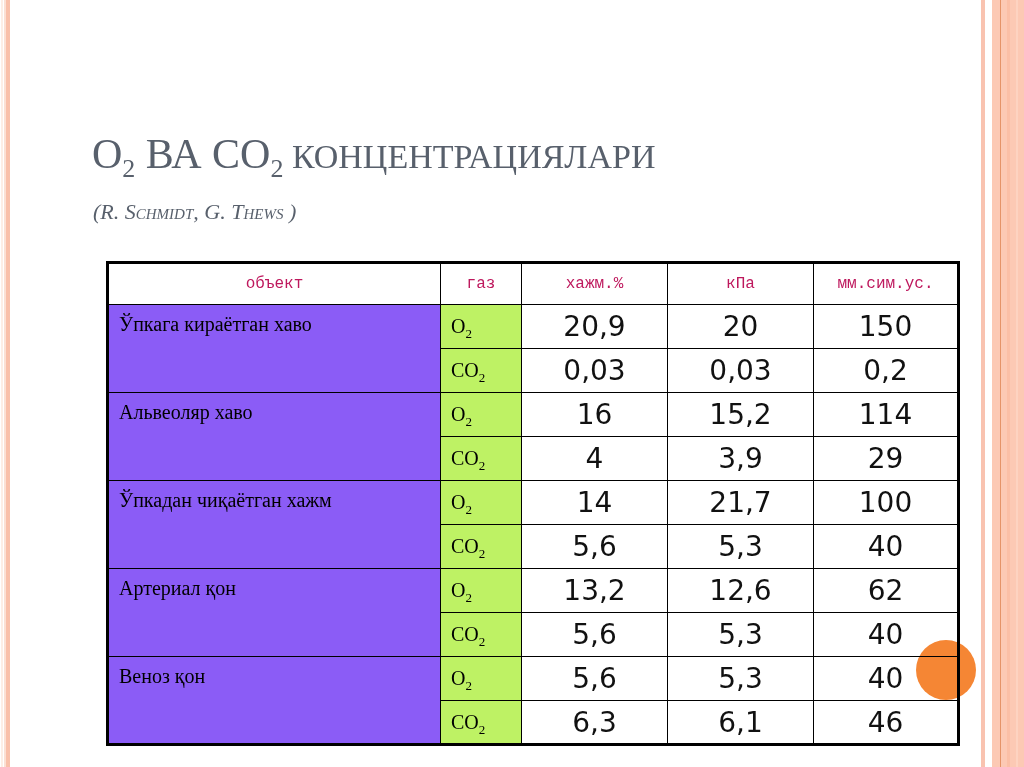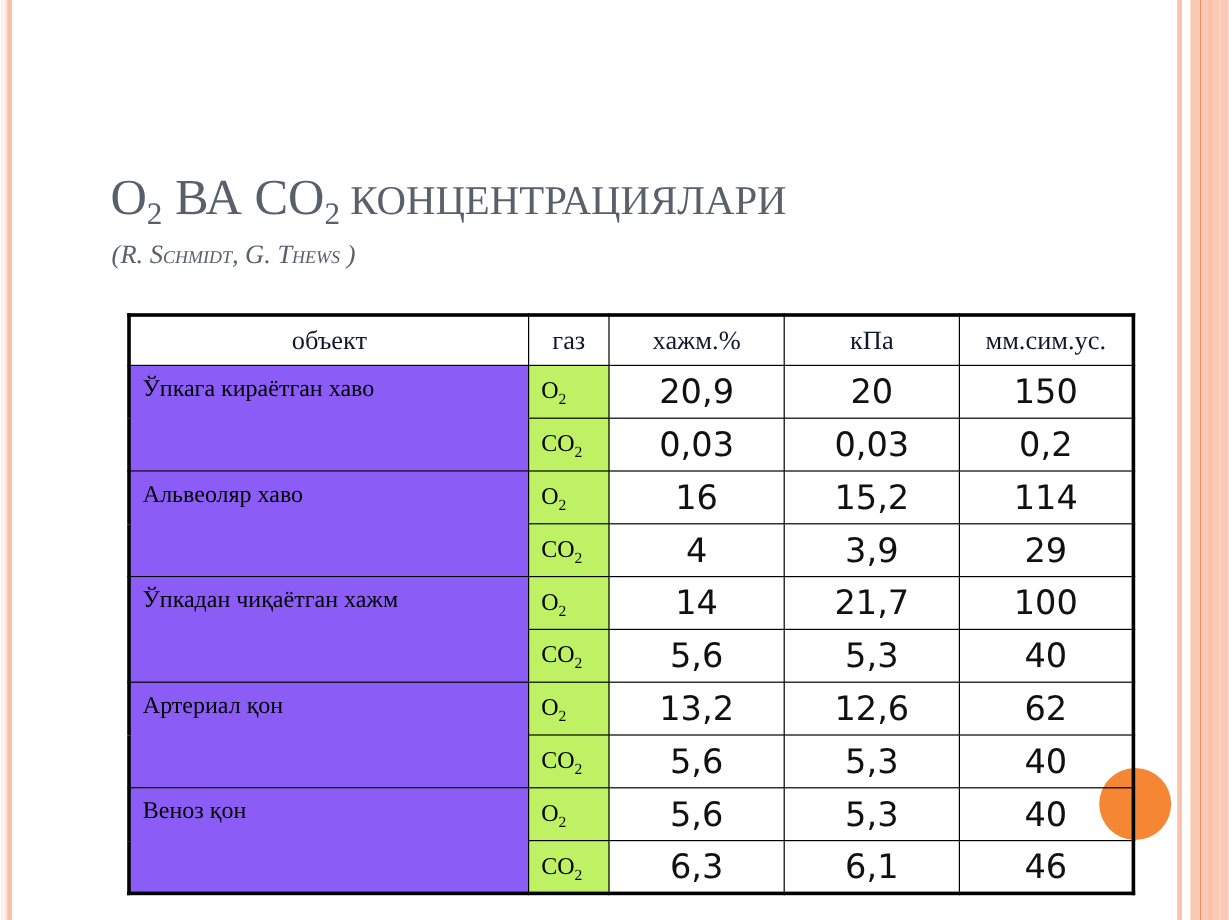--- a/index.html
+++ b/index.html
@@ -12,21 +12,21 @@
     .l1 { left: 1px; width: 2px; background: #fdeee6; }
     .l2 { left: 4px; width: 2px; background: #fbe0d4; }
     .l3 { left: 6px; width: 4px; background: #f9c0aa; }
     .r1 { left: 981px; width: 4px; background: #f9c3b0; }
     .r2 { left: 992px; width: 32px; background: #fcc9b4; }
     .r3 { left: 1000px; width: 1px; background: #e59368; }
     .r4 { left: 1007px; width: 3px; background: #fbbfa6; }
     .r5 { left: 1016px; width: 2px; background: #fdd3c1; }
 
     .title {
-      position: absolute; left: 92px; top: 143px;
+      position: absolute; left: 92px; top: 132px;
       color: #58606c; font-size: 42px; line-height: 44px;
       font-family: "Liberation Serif", serif;
       white-space: nowrap;
     }
     .title .big { font-size: 42px; }
     .title .sc { font-size: 34px; }
     .title sub { font-size: 26px; vertical-align: -9px; line-height: 0; }
     .subtitle {
       position: absolute; left: 93px; top: 199px;
       color: #58606c; font-style: italic; font-size: 22px;
@@ -41,35 +41,36 @@
     table.data {
       position: absolute; left: 106px; top: 261px; z-index: 2;
       border-collapse: collapse; border: 3px solid #000;
       background: transparent;
     }
     table.data td {
       border: 1.5px solid #000; padding: 0; vertical-align: middle;
       box-sizing: border-box;
     }
     .hdr td {
-      height: 42px; text-align: center; font-size: 22px; color: #0f172a;
+      height: 42px; text-align: center; font-size: 16px; color: #be185d;
       background: #fff;
+      font-family: Liberation Mono, monospace;
     }
     .obj {
       vertical-align: top !important; font-size: 20px; padding: 8px 0 0 10px !important;
       text-align: left; background: #8b5cf6;
     }
     .gas { font-size: 20px; padding-left: 10px !important; background: #bef264; height: 44px; }
     .gas sub { font-size: 13px; vertical-align: -5px; line-height: 0; }
     .num {
       text-align: center; font-family: "DejaVu Sans", sans-serif; font-size: 28px; color: #111;
       background: #fff;
     }
     .num.last { background: transparent; }
-    .c1 { width: 333px; } .c2 { width: 67px; } .c3 { width: 146px; }
+    .c1 { width: 333px; } .c2 { width: 81px; } .c3 { width: 146px; }
     .c4 { width: 146px; margin-top: 16px; } .c5 { width: 145px; }
   </style>
 </head>
 <body>
 
 <div class="stripe l1"></div>
 <div class="stripe l2"></div>
 <div class="stripe l3"></div>
 <div class="stripe r1"></div>
 <div class="stripe r2"></div>

